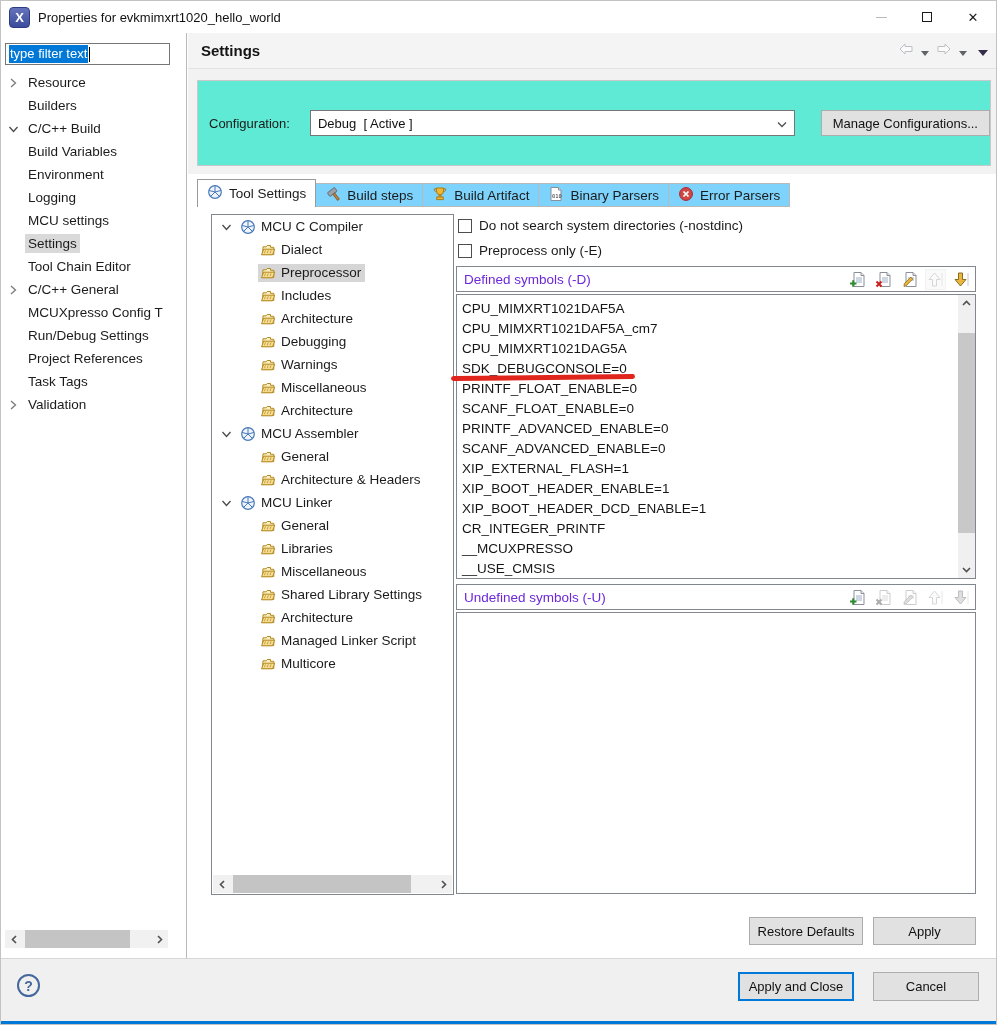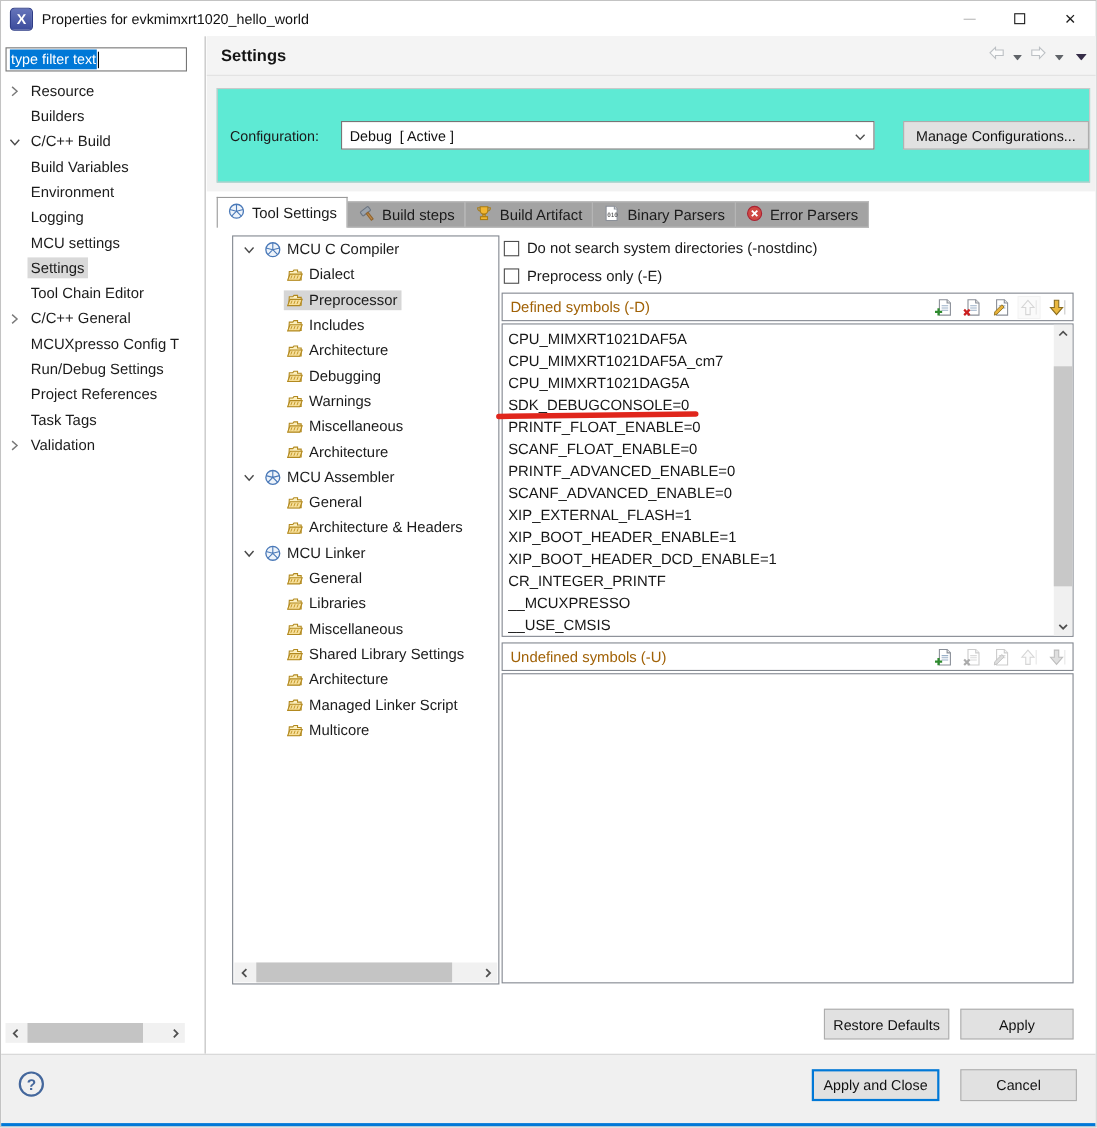--- a/index.html
+++ b/index.html
@@ -48,40 +48,40 @@
                 border:1px solid #c9c9c9; display:flex; align-items:center;gap:13px; }
   .config-label { font-size:13px; color:#1a1a1a; margin-left:11px; }
   .combo { margin-left:7px; width:512px; height:26px; background:#fff; border:1px solid #767676;
            display:flex; align-items:center; font-size:13px; color:#111; padding:0 7px; }
   .combo .combo-val { flex:1; white-space:pre; }
   .btn { background:#e1e1e1; border:1px solid #adadad; font-size:13px; color:#111;
          display:flex; align-items:center; justify-content:center; font-family:"Liberation Sans",sans-serif; }
   .manage-btn { margin-left:13px; width:179px; height:26px; }
   
   .tabs { position:absolute; top:146px; left:9px; height:28px; display:flex; align-items:flex-end; }
-  .tab { height:24px; background:#a3a3a3; border:1px solid #b9b9b9; border-left:none;
+  .tab { height:24px; background:#7dd3fc; border:1px solid #b9b9b9; border-left:none;
          display:flex; align-items:center; gap:6px; padding:0 9px; font-size:13.5px; color:#1b1b1b; }
   .tab:first-child { border-left:1px solid #b9b9b9; }
   .tab.active { height:28px; background:#fff; border:1px solid #9a9a9a; border-bottom:none; }
   
   .tool-box { position:absolute; top:181px; left:23px; width:243px; height:681px; background:#fff;
               border:1px solid #82878f; }
   .tool-row { position:relative; height:23px; display:flex; align-items:center; font-size:13.5px; color:#1b1b1b; }
   .tool-row .chev { position:absolute; left:8px; top:6px; width:12px; height:12px; }
   .tool-row .node { display:flex; align-items:center; gap:5px; margin-left:26px; padding:1px 4px 1px 2px; }
   .tool-row.lvl1 .node { margin-left:46px; }
   .tool-row .node.sel { background:#d6d6d6; }
   .tool-hscroll { bottom:1px; left:1px; width:239px; position:absolute; }
   
   .right-col { position:absolute; top:181px; left:268px; width:520px; height:712px; }
   .chk-row { position:absolute; left:2px; display:flex; align-items:center; gap:7px; font-size:13.5px; color:#1a1a1a; }
   .chk { width:14px; height:14px; background:#fff; border:1px solid #4d4d4d; }
   .sym-header { position:absolute; left:0; width:520px; height:26px; border:1px solid #82878f; background:#fff;
                 display:flex; align-items:center; }
-  .sym-title { font-size:13.5px; color:#a16207; margin-left:7px; }
+  .sym-title { font-size:13.5px; color:#6d28d9; margin-left:7px; }
   .iconbar { margin-left:auto; margin-right:4px; display:flex; align-items:center; gap:7px; }
   .icon-btn { width:19px; height:19px; display:flex; align-items:center; justify-content:center; }
   .icon-btn.disabled { filter:grayscale(1) opacity(.45); }
   .icon-btn.hl { background:#f3f3f3; outline:1px solid #e3e3e3; }
   .sym-list { position:absolute; left:0; width:520px; border:1px solid #82878f; background:#fff; overflow:hidden; }
   .sym-items { position:absolute; top:4px; left:0; right:17px; }
   .sym-item { height:20px; line-height:20px; padding-left:5px; font-size:13.5px; color:#161616; white-space:nowrap; }
   .vscroll { position:absolute; top:0; right:0; bottom:0; width:17px; background:#f0f0f0; }
   .vscroll .sbtn { position:absolute; left:0; width:17px; height:17px; display:flex; align-items:center; justify-content:center; }
   .vscroll .sbtn.down { bottom:0; }

